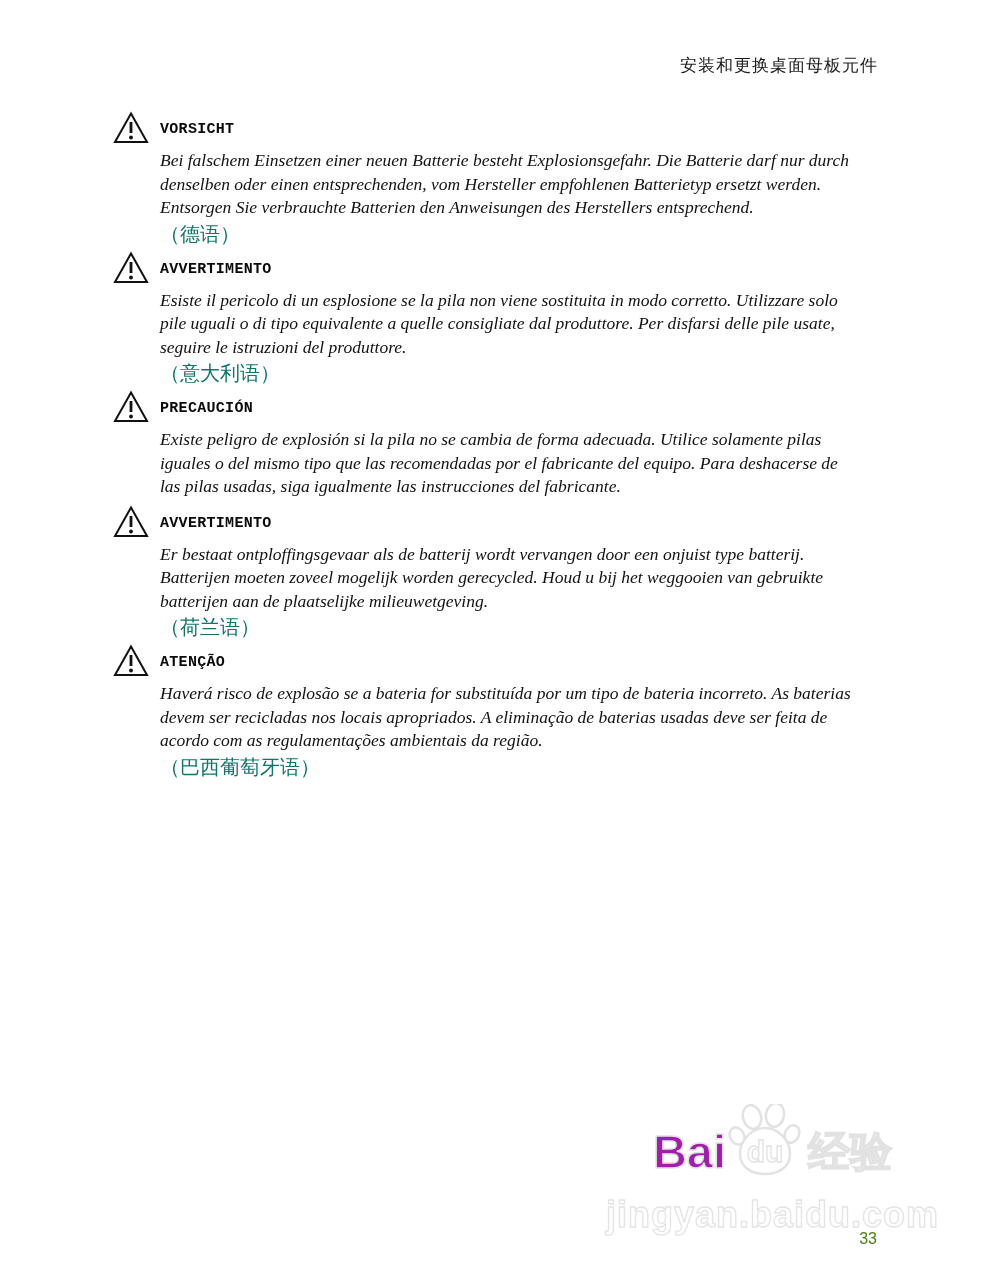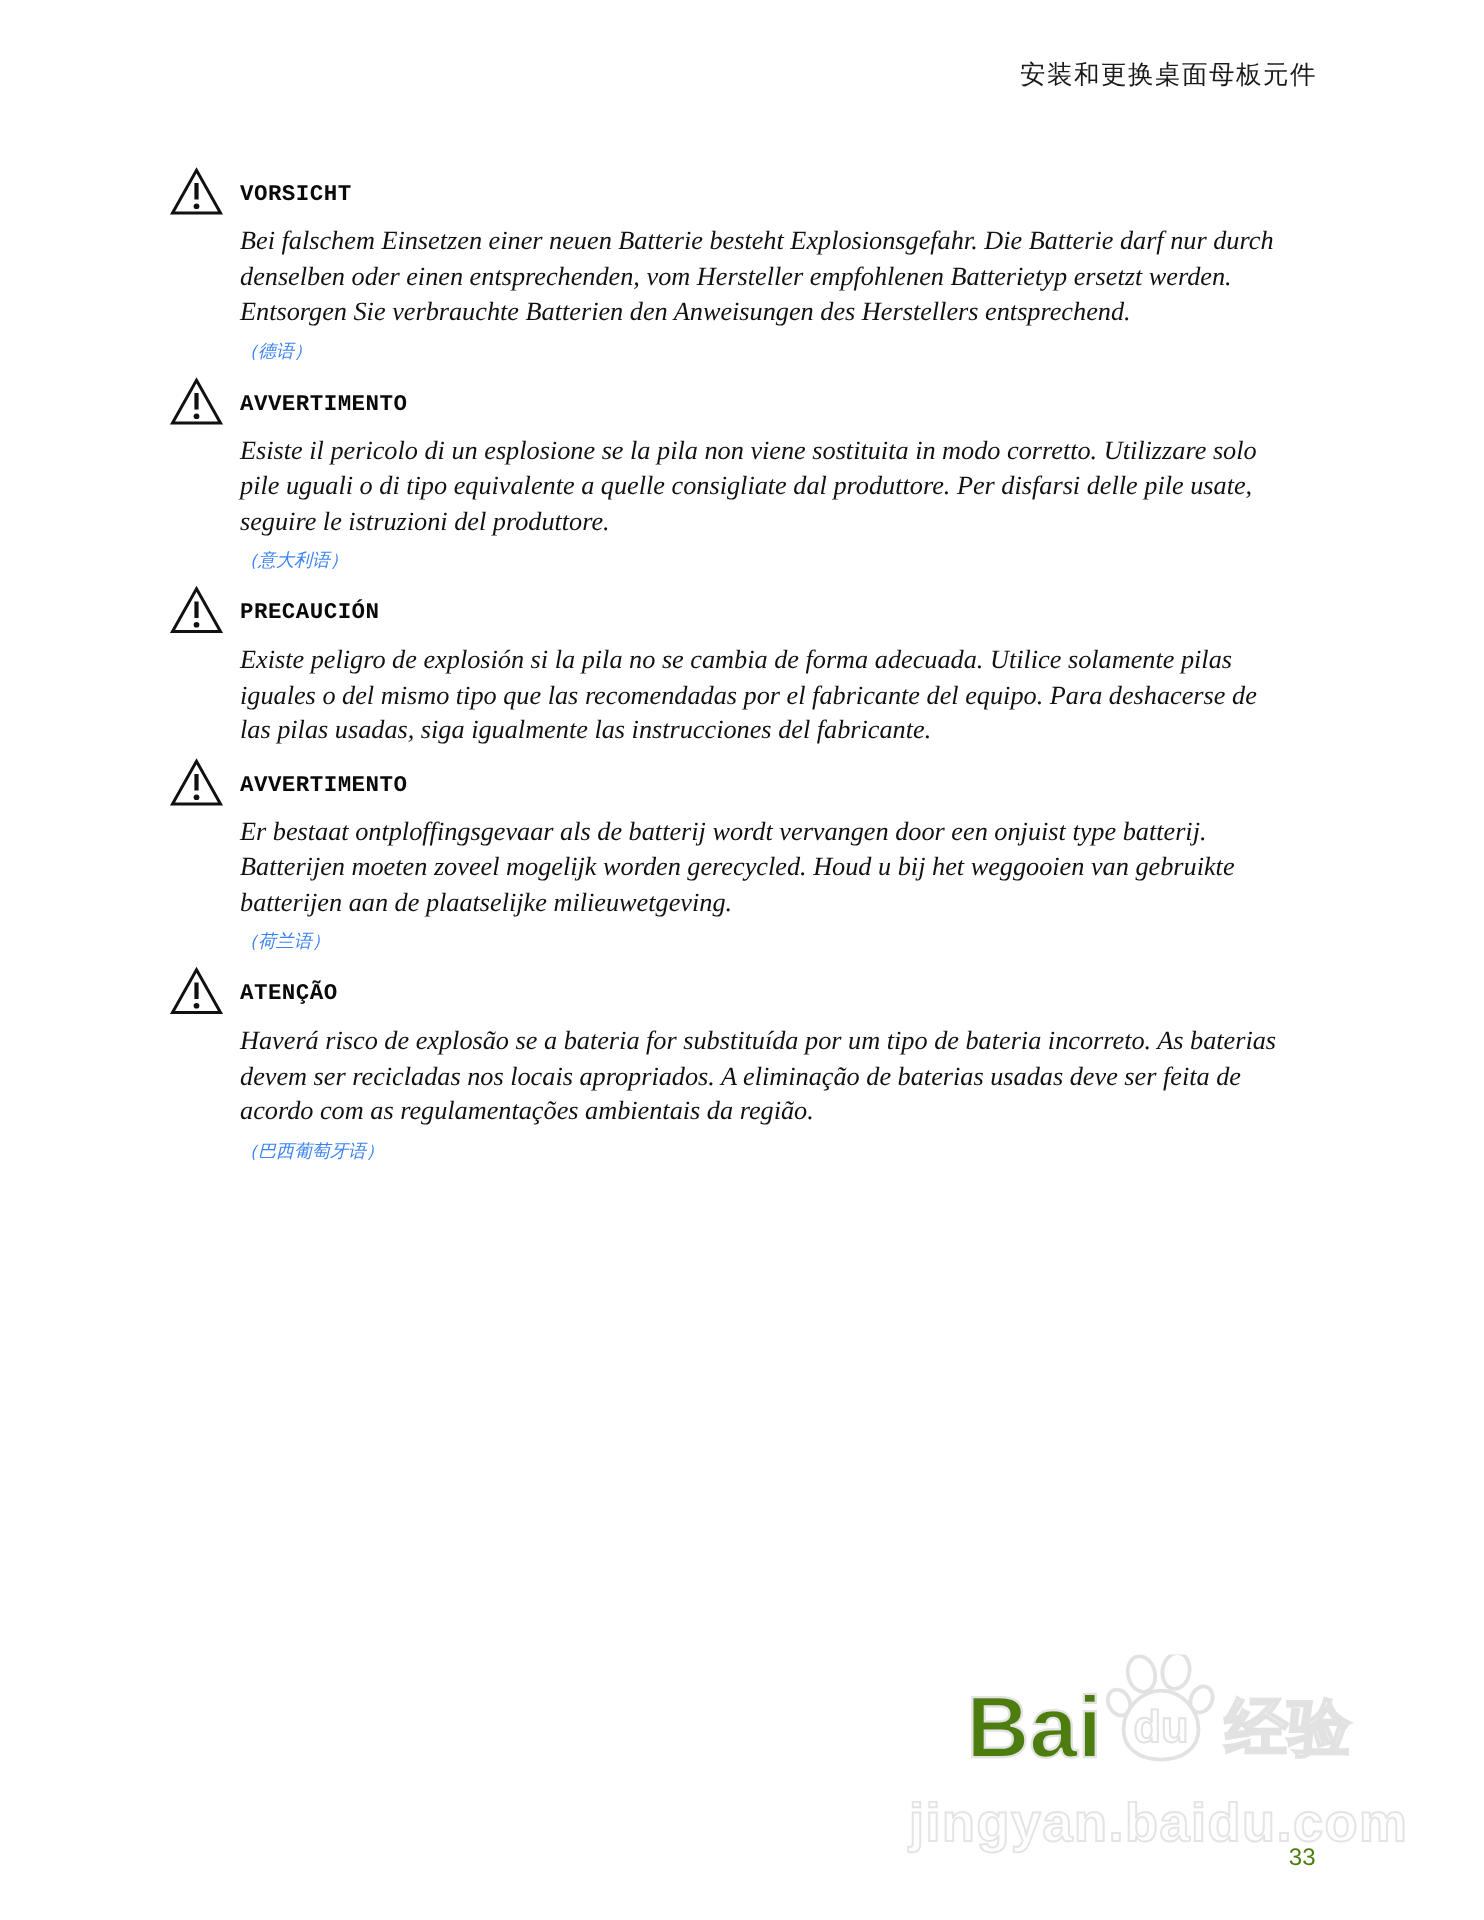--- a/index.html
+++ b/index.html
@@ -11,21 +11,21 @@
     position: relative;
     width: 989px;
     height: 1280px;
     background: #ffffff;
     overflow: hidden;
     font-family: "Liberation Serif", serif;
     color: #111111;
   }
   .running-header {
     position: absolute;
-    top: 38px;
+    top: 54px;
     right: 111px;
     font-family: "Liberation Serif", serif;
     font-size: 17px;
     letter-spacing: 1px;
     color: #1a1a1a;
     margin-left: 36px;
   }
   .content {
     position: absolute;
     top: 118px;
@@ -59,44 +59,43 @@
     font-family: "Liberation Serif", serif;
     font-style: italic;
     font-size: 17.5px;
     line-height: 23.5px;
     white-space: pre-line;
     color: #111111;
   }
   .language-note {
     margin: 3px 0 0 0;
     font-family: "Liberation Serif", serif;
-    font-size: 12px;
+    font-size: 20px;
     line-height: 22px;
-    color: #3b82f6;
-    font-style: italic;
+    color: #0f766e;
   }
   .watermark {
     position: absolute;
     right: 50px;
     bottom: 44px;
     text-align: center;
     user-select: none;
     pointer-events: none;
   }
   .wm-row1 {
     display: flex;
     align-items: flex-end;
     justify-content: center;
   }
   .wm-bai {
     font-family: "Liberation Sans", sans-serif;
     font-weight: bold;
-    font-size: 58px;
+    font-size: 47px;
     line-height: 44px;
-    color: #4d7c0f;
+    color: #a21caf;
     -webkit-text-stroke: 1.5px #e2e2e2;
     text-shadow: 0 0 1px #ececec;
   }
   .wm-pawdu {
     margin: 0 2px -6px 2px;
   }
   .wm-cn {
     font-family: "Liberation Sans", sans-serif;
     font-weight: bold;
     font-size: 42px;

